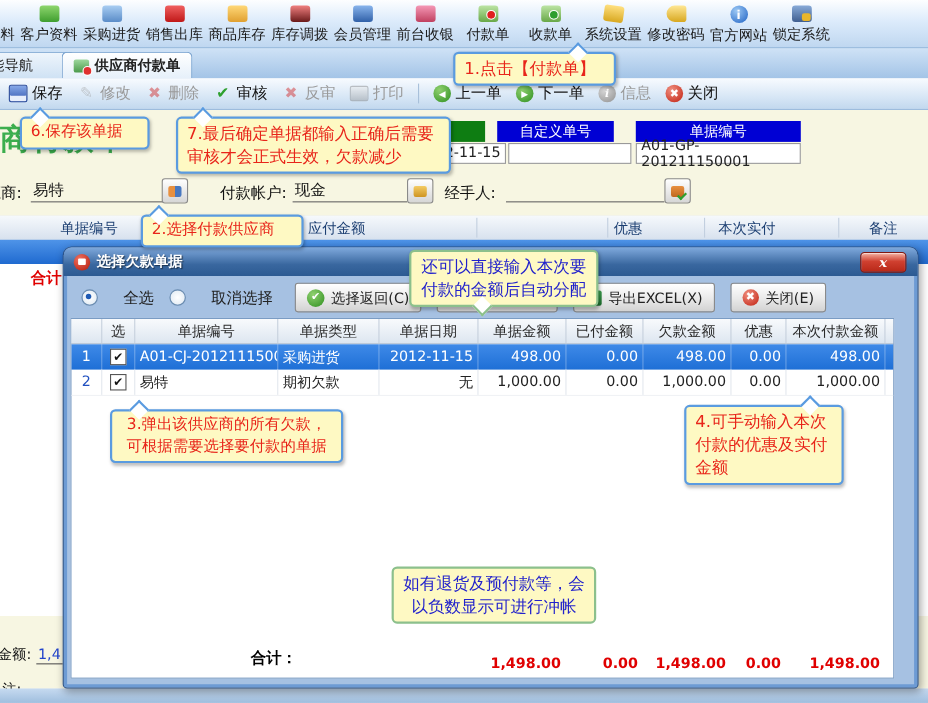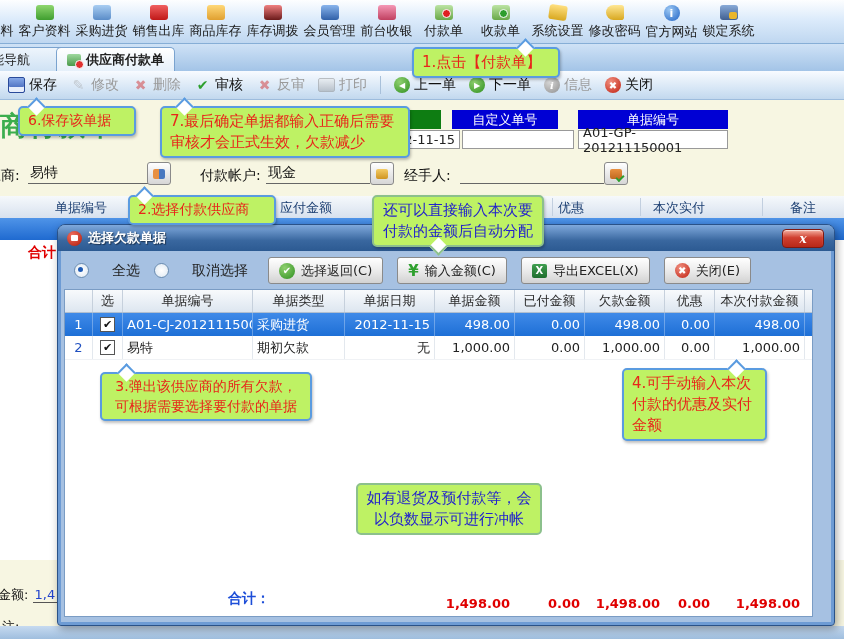--- a/index.html
+++ b/index.html
@@ -113,28 +113,28 @@
   .thead .cell{justify-content:center;border-right:1px solid #c6d0dc;}
   .c0{width:28px;justify-content:center;}.c1{width:30px;justify-content:center;}
   .c2{width:130px;}.c3{width:92px;}.c4{width:90px;}
   .c5{width:80px;}.c6{width:70px;}.c7{width:80px;}.c8{width:50px;}.c9{width:90px;}
   .rt2{justify-content:flex-end;}
   .row-sel{background:linear-gradient(#3f8ae8,#1e6fd6);color:#fff;}
   .row-sel .cell{border-right-color:rgba(255,255,255,.3);}
   .row-plain{border-bottom:1px solid #f0f2f5;}
   .rownum-blue{color:#2050c0;}
   .cb{width:13px;height:13px;background:#fff;border:1px solid #555;display:flex;align-items:center;justify-content:center;font-size:11px;color:#111;line-height:1;cursor:pointer;}
-  .tot-label{position:absolute;left:170px;bottom:17px;color:#1d4ed8;font-weight:bold;font-size:14px;}
+  .tot-label{position:absolute;left:170px;bottom:17px;color:#000000;font-weight:bold;font-size:14px;}
   .dlg-totals{position:absolute;left:6px;bottom:14px;width:740px;display:flex;font-weight:bold;color:#e00000;font-size:13px;}
   .tspacer{width:370px;}
   .tcell{display:flex;justify-content:flex-end;padding:0 4px;box-sizing:border-box;}
   
-  .callout{position:absolute;background:#bef264;border:2px solid #5a9be0;border-radius:5px;color:#e8251a;
+  .callout{position:absolute;background:#fef9c3;border:2px solid #5a9be0;border-radius:5px;color:#e8251a;
     font-size:14px;line-height:1.4;padding:3px 8px;z-index:50;box-shadow:1px 2px 3px rgba(0,0,0,.25);box-sizing:border-box;}
-  .callout.green{border-color:#8cc08c;color:#2222cc;}
+  .callout.green{border-color:#8cc08c;color:#2222cc;margin-top:32px;}
   .callout.center{text-align:center;}
   .ptr-t{position:absolute;top:-8px;width:11px;height:11px;background:#fff;border-left:2px solid #5a9be0;border-top:2px solid #5a9be0;transform:rotate(45deg);}
   .ptr-b{position:absolute;bottom:-8px;width:11px;height:11px;background:#fff;border-right:2px solid #8cc08c;border-bottom:2px solid #8cc08c;transform:rotate(45deg);}
 </style>
 </head>
 <body>
 
 <div id="screen">
 
   <div class="top-toolbar">

